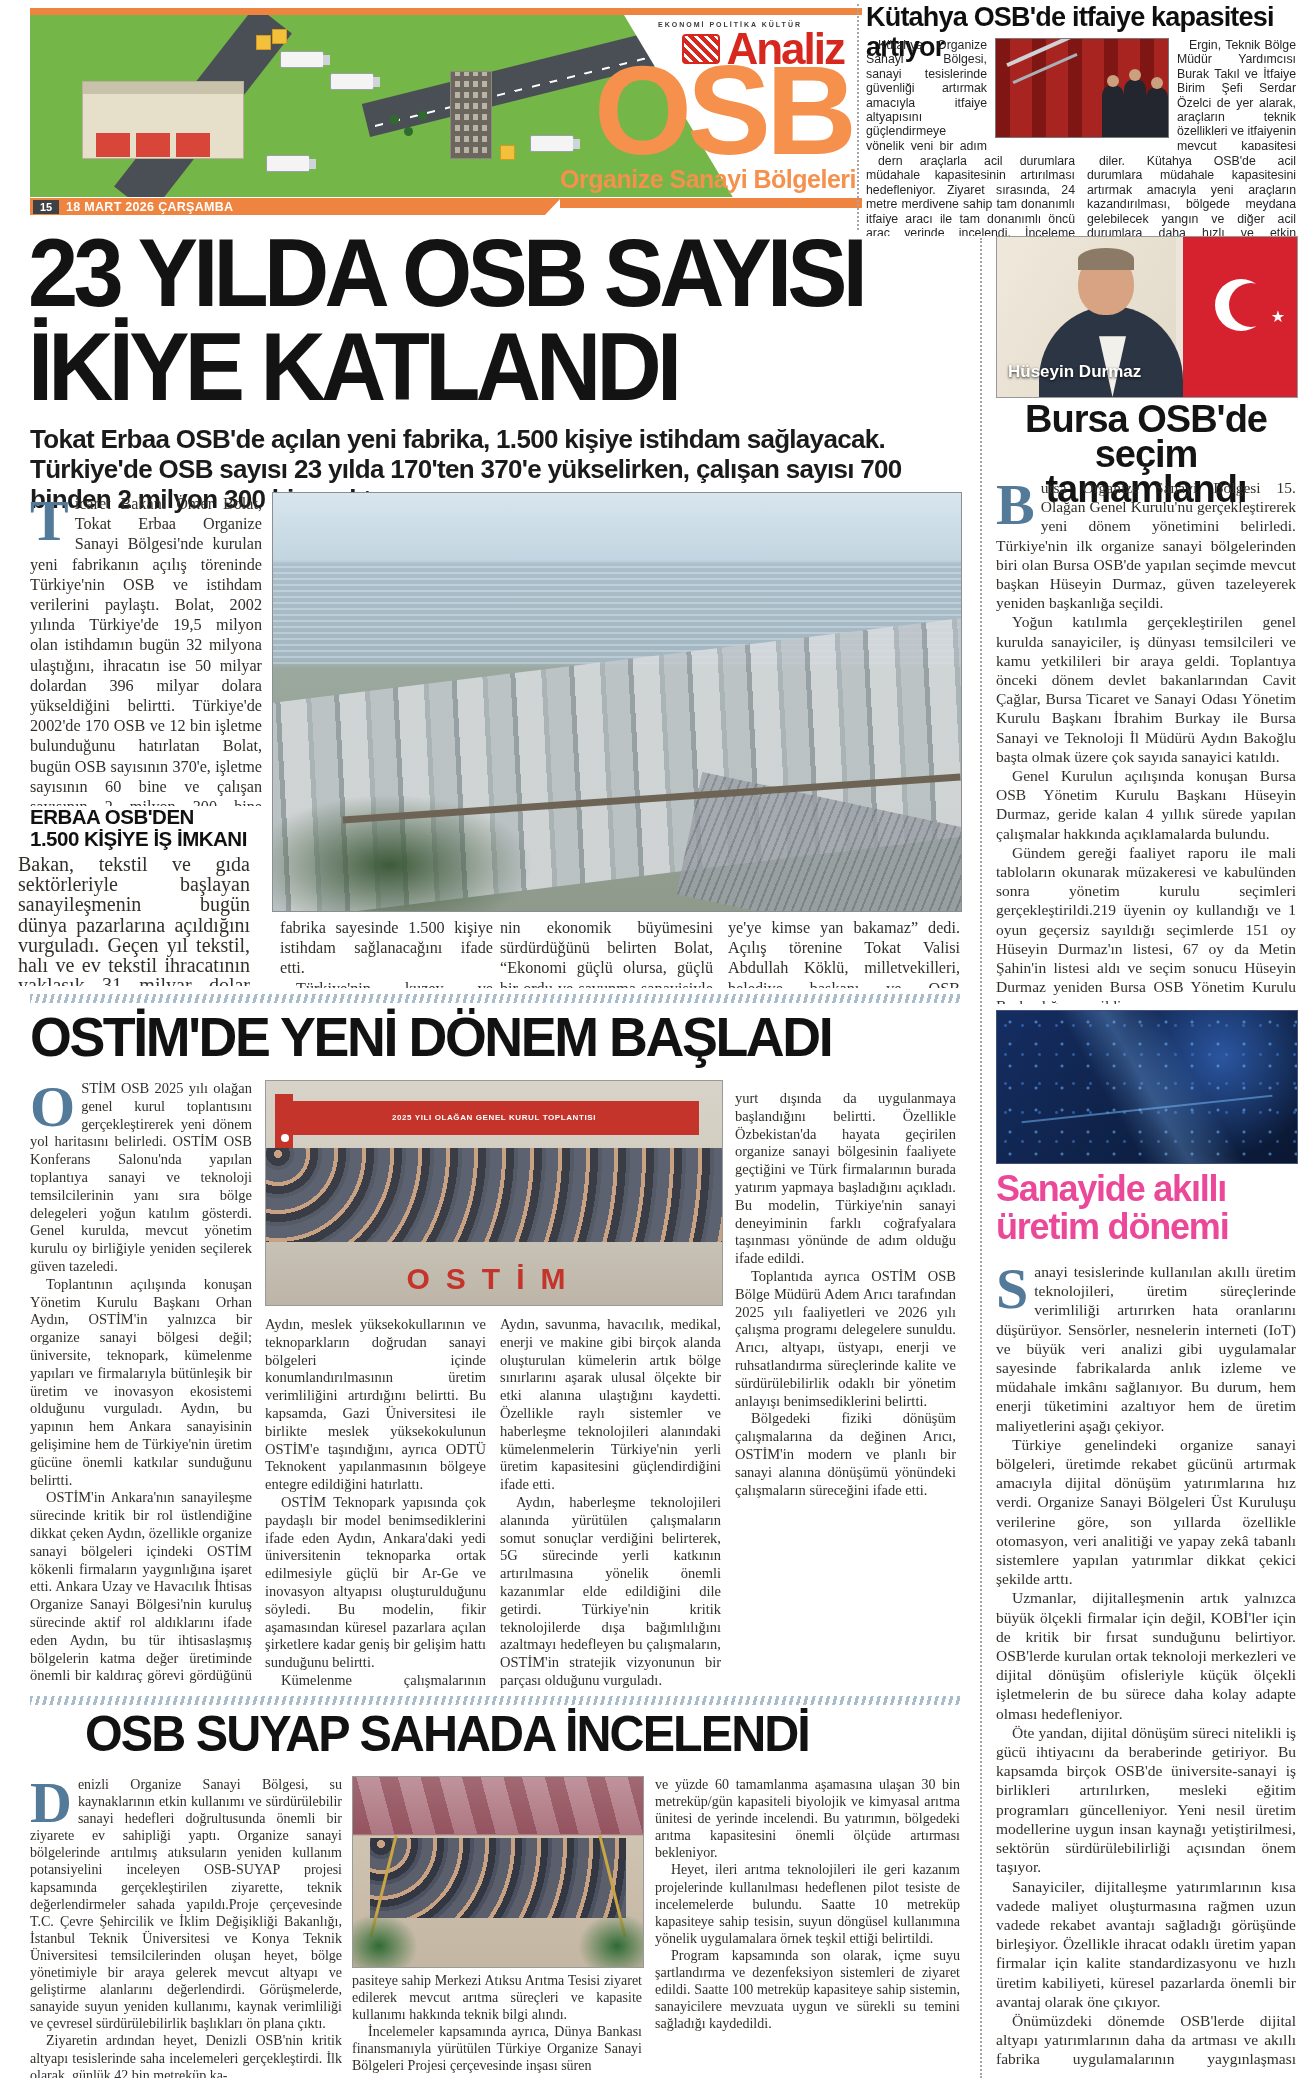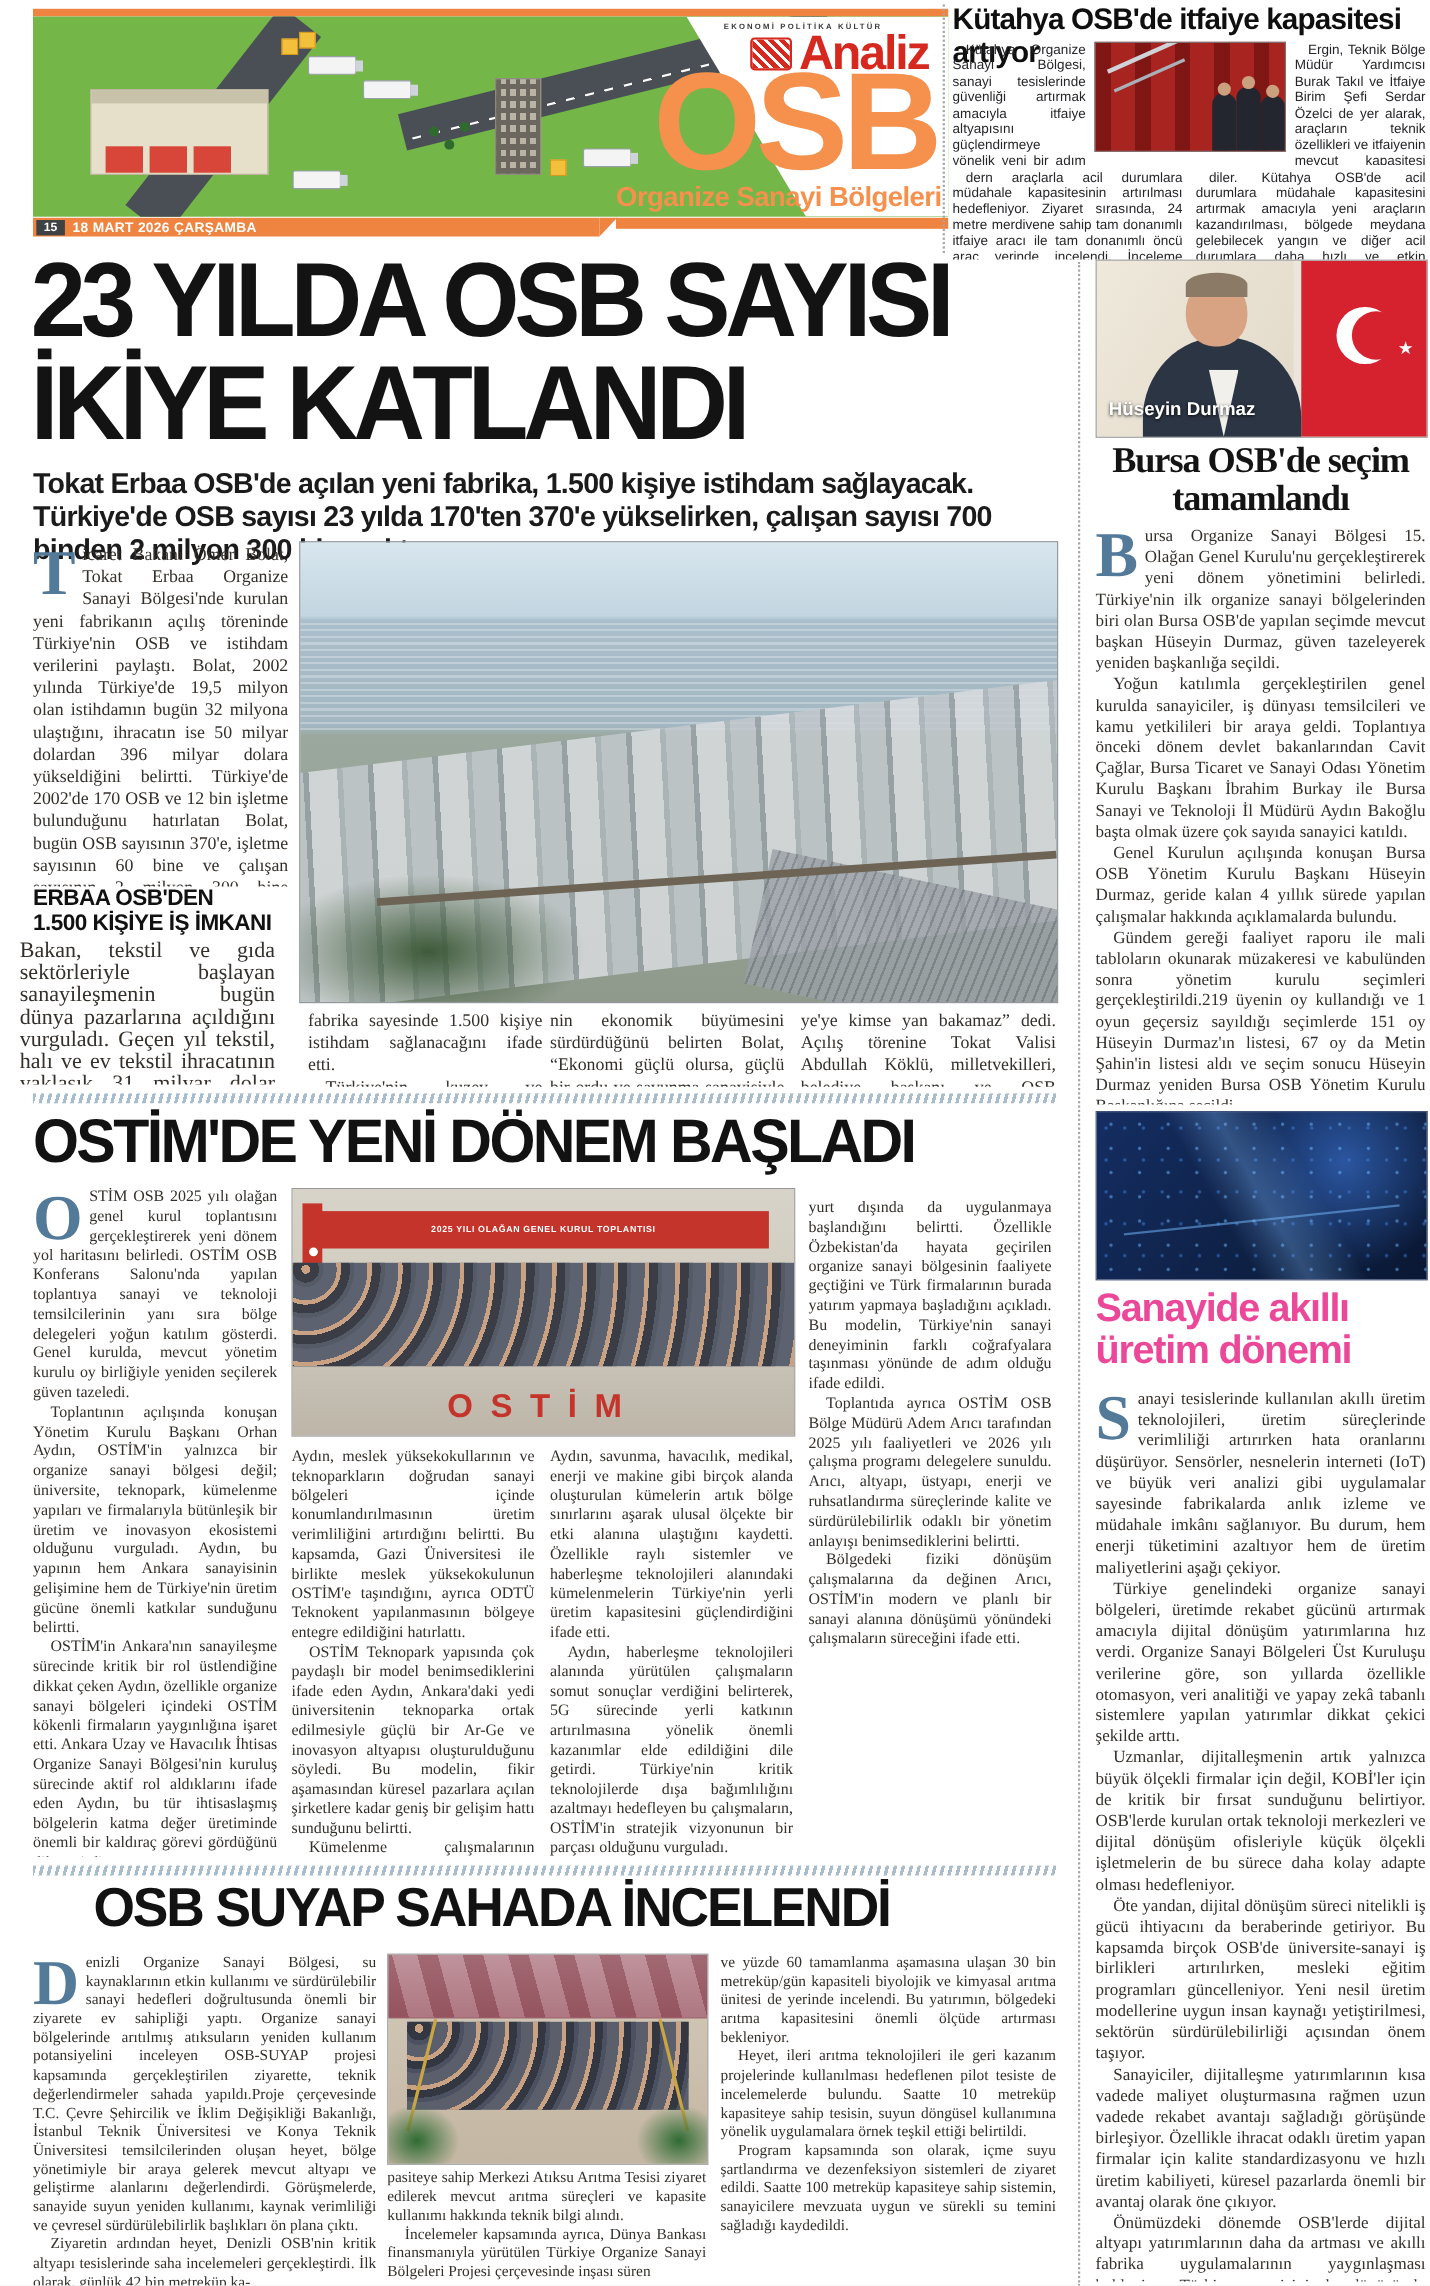--- a/index.html
+++ b/index.html
@@ -102,22 +102,22 @@
   #durmaz .crescent:after{content:"";position:absolute;left:14px;top:4px;width:44px;height:44px;border-radius:50%;background:#d6212e;}
   #durmaz .star{position:absolute;right:4%;top:44%;color:#fff;font-size:16px;}
   #durmaz .suit{position:absolute;left:14%;bottom:-2px;width:48%;height:58%;background:#2c3544;
                 border-radius:50% 50% 0 0/80% 80% 0 0;}
   #durmaz .shirt{position:absolute;left:34%;bottom:0;width:9%;height:38%;background:#f2f0ea;
                  clip-path:polygon(0 0,100% 0,50% 100%);}
   #durmaz .head{position:absolute;left:27%;top:10%;width:56px;height:62px;border-radius:50% 50% 46% 46%;background:#d7a382;}
   #durmaz .hair{position:absolute;left:27%;top:7%;width:56px;height:22px;border-radius:50% 50% 0 0;background:#8a7a66;}
   #durmaz-cap{left:1008px;top:362px;color:#fff;font-size:17px;font-weight:bold;
               text-shadow:0 1px 3px rgba(0,0,0,.85);}
-  #bursa-h{left:996px;top:402px;width:300px;text-align:center;font-size:33px;font-weight:bold;
-           color:#141414;line-height:35px;letter-spacing:-1px;font-family:Liberation Serif, serif;}
+  #bursa-h{left:996px;top:402px;width:300px;text-align:center;font-size:38px;font-weight:bold;
+           color:#141414;line-height:35px;letter-spacing:-1px;}
   #bursa-txt{left:996px;top:478px;width:300px;height:526px;font-size:15.5px;line-height:19.2px;}
   #tech{left:996px;top:1010px;width:300px;height:152px;border:1px solid #42507a;overflow:hidden;
         background:radial-gradient(circle at 75% 30%,#2b56a0,#12295355 40%),
                    linear-gradient(130deg,#16306a 0%,#0a1834 70%,#060f24 100%);}
   #tech .dots{position:absolute;inset:0;
         background-image:radial-gradient(circle,#6fb6ff 1px,transparent 2px),radial-gradient(circle,#3f7fd6 1px,transparent 2px);
         background-size:26px 22px,17px 29px;opacity:.55;}
   #tech .beam{position:absolute;inset:0;background:linear-gradient(60deg,transparent 38%,rgba(130,190,255,.3) 50%,transparent 64%);}
   #tech .line{position:absolute;left:8%;top:64%;width:84%;height:2px;background:rgba(120,190,255,.5);transform:rotate(-6deg);}
   #akilli-h{left:996px;top:1170px;width:300px;font-size:36px;font-weight:bold;color:#ec4899;

